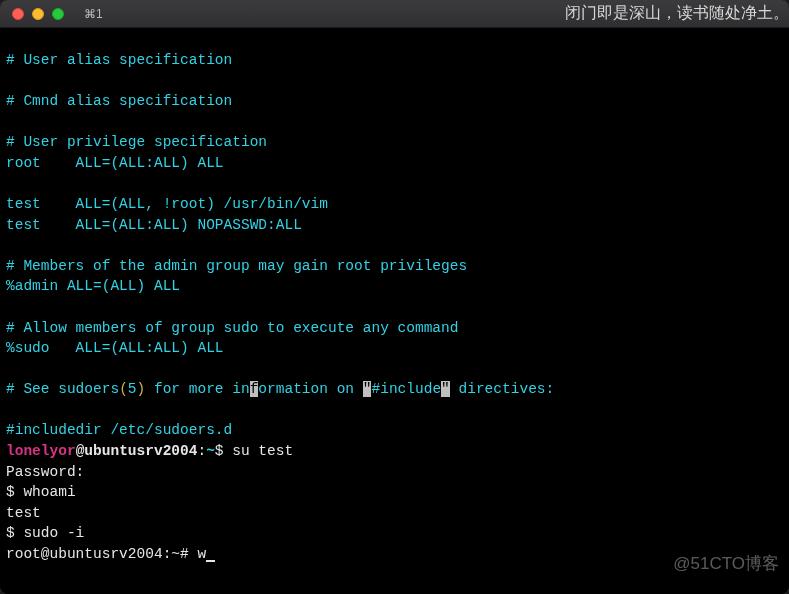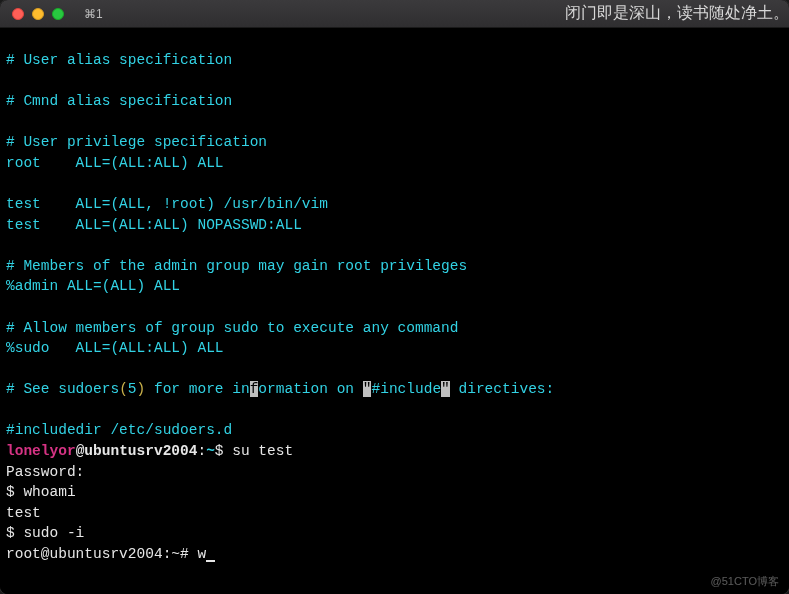--- a/index.html
+++ b/index.html
@@ -96,23 +96,23 @@
   .cursor {
     display: inline-block;
     width: 0.62em;
     border-bottom: 2px solid #e6e6e6;
     height: 1em;
     vertical-align: text-bottom;
   }
   .watermark {
     position: absolute;
     right: 10px;
-    bottom: 5px;
+    bottom: 19px;
     color: rgba(255,255,255,0.35);
-    font-size: 11px;
+    font-size: 17px;
     font-family: "PingFang SC","Helvetica Neue",Arial,sans-serif;
     pointer-events: none;
   }
 </style>
 </head>
 <body>
 
 <div class="window">
 
   <div class="titlebar">

